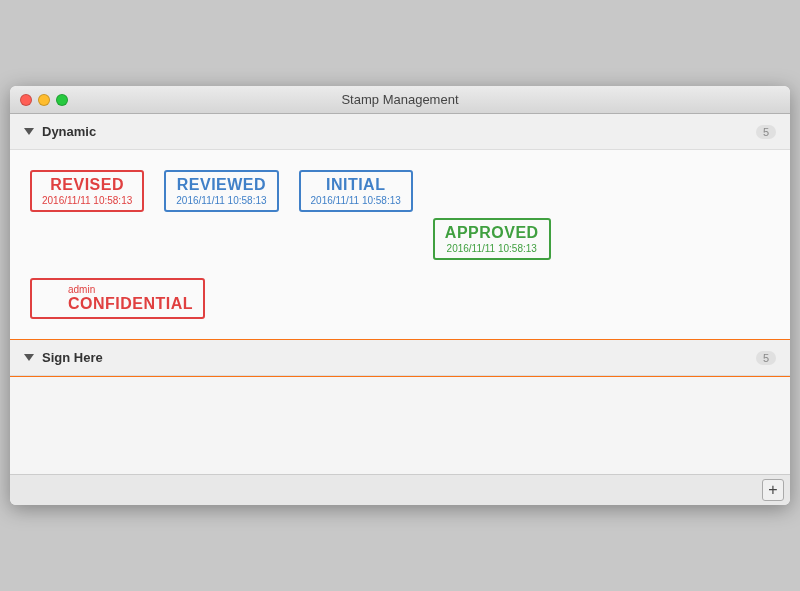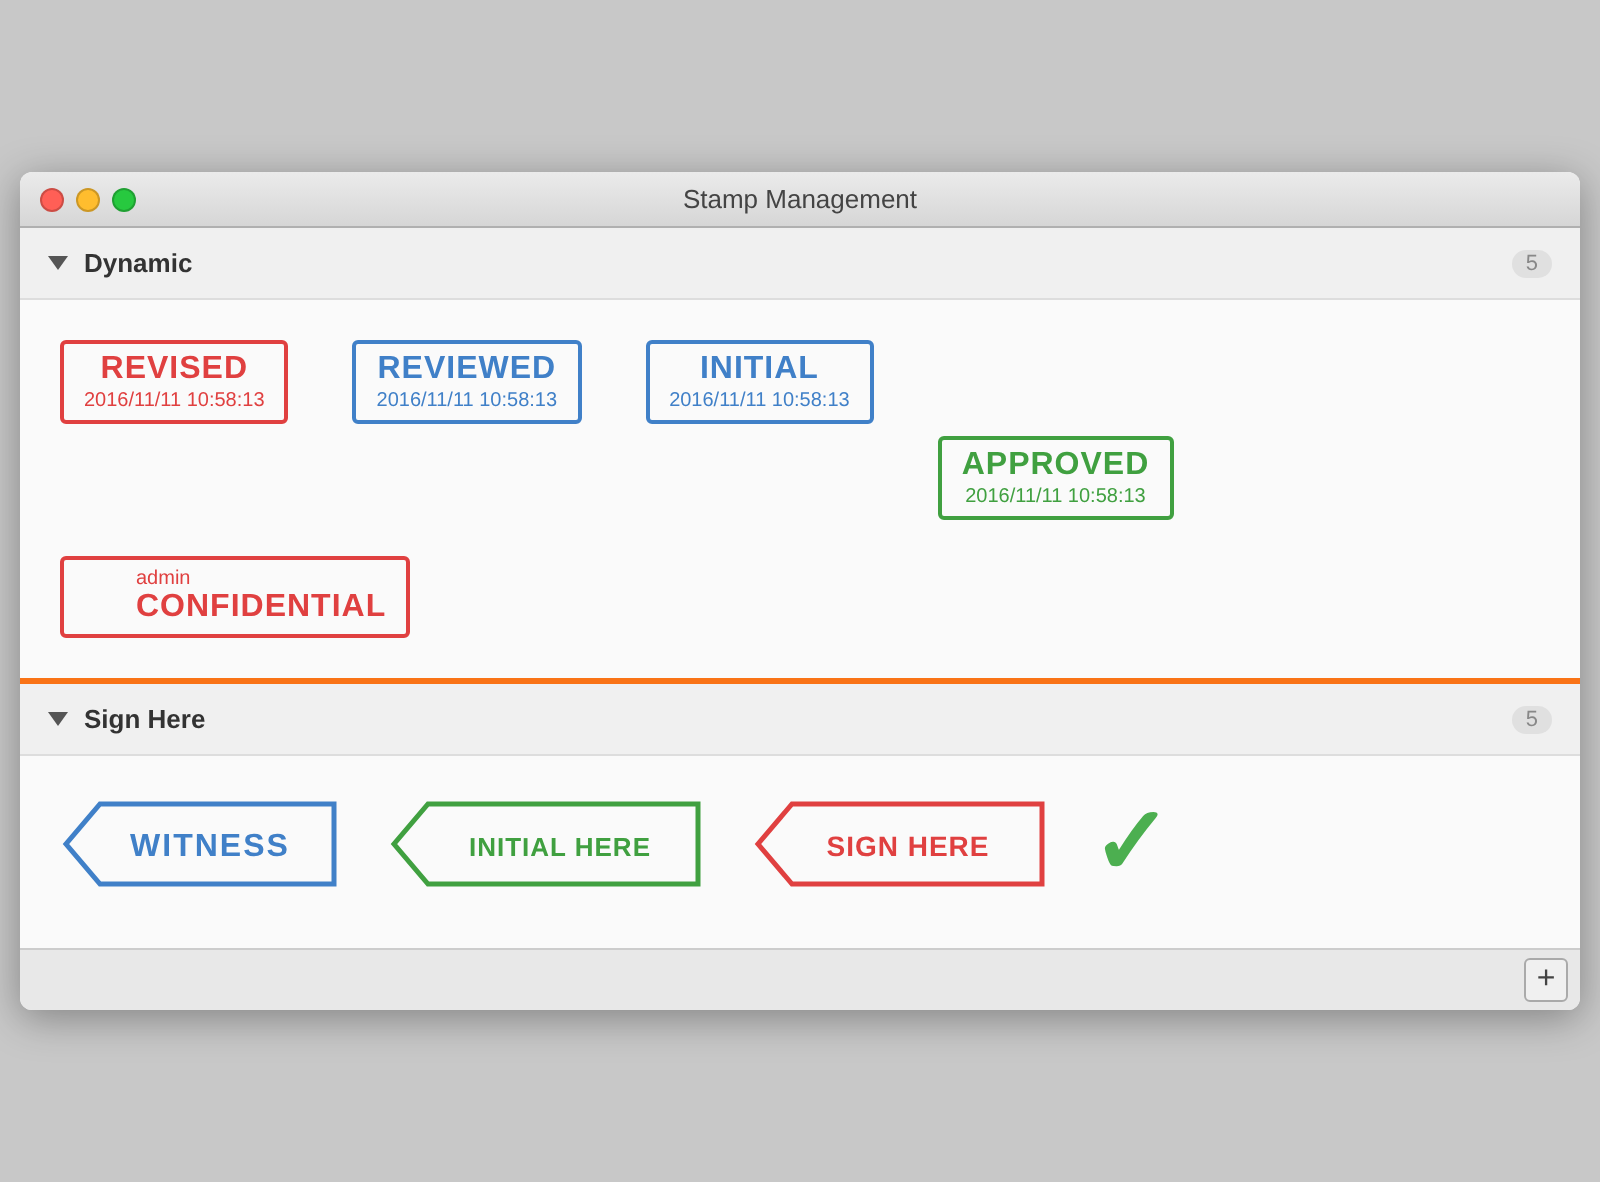--- a/index.html
+++ b/index.html
@@ -80,21 +80,21 @@
     }
     .main-scroll::-webkit-scrollbar-track {
       background: #e0e0e0;
     }
     .main-scroll::-webkit-scrollbar-thumb {
       background: #b0b0b0;
       border-radius: 4px;
     }
 
     .section {
-      border-bottom: 3px solid #f97316;
+      border-bottom: 1px solid #f97316;
       background: #fafafa;
     }
 
     .section-header {
       display: flex;
       align-items: center;
       padding: 10px 14px;
       gap: 8px;
       background: #f0f0f0;
       border-bottom: 1px solid #ddd;
@@ -126,21 +126,21 @@
     }
 
     .section-body {
       padding: 20px 20px 20px 20px;
     }
 
     
     .stamps-row {
       display: flex;
       flex-wrap: wrap;
-      gap: 32px;
+      gap: 20px;
       align-items: flex-start;
     }
 
     
     .stamp {
       display: inline-flex;
       flex-direction: column;
       align-items: center;
       border: 2px solid;
       border-radius: 3px;
@@ -296,47 +296,20 @@
           </div>
         </div>
       </div>
 
       <div class="section">
         <div class="section-header">
           <span class="triangle-down"></span>
           <span class="section-title">Sign Here</span>
           <span class="section-count">5</span>
         </div>
-        <div class="section-body">
-          <div class="sign-here-group">
-
-            <svg width="140" height="46" viewBox="0 0 140 46" style="cursor:pointer;">
-              <polygon points="20,3 137,3 137,43 20,43 3,23" fill="none" stroke="#4080c8" stroke-width="2.5"></polygon>
-              <text x="75" y="29" text-anchor="middle" font-family="-apple-system,Helvetica Neue,Arial,sans-serif" font-size="16" font-weight="700" fill="#4080c8" letter-spacing="1">WITNESS</text>
-            </svg>
-
-            <svg width="160" height="46" viewBox="0 0 160 46" style="cursor:pointer;">
-              <polygon points="22,3 157,3 157,43 22,43 5,23" fill="none" stroke="#40a040" stroke-width="2.5"></polygon>
-              <text x="88" y="29" text-anchor="middle" font-family="-apple-system,Helvetica Neue,Arial,sans-serif" font-size="13" font-weight="700" fill="#40a040" letter-spacing="0.5">INITIAL HERE</text>
-            </svg>
-
-            <svg width="150" height="46" viewBox="0 0 150 46" style="cursor:pointer;">
-              <polygon points="22,3 147,3 147,43 22,43 5,23" fill="none" stroke="#e04040" stroke-width="2.5"></polygon>
-              <text x="80" y="29" text-anchor="middle" font-family="-apple-system,Helvetica Neue,Arial,sans-serif" font-size="14" font-weight="700" fill="#e04040" letter-spacing="0.5">SIGN HERE</text>
-            </svg>
-
-            <span class="checkmark-green" style="color:#4caf50;font-size:48px;font-weight:900;cursor:pointer;">✓</span>
-
-          </div>
-
-          <div class="sign-second-row">
-            
-            <span class="cross-red" style="color:#e05050;font-size:48px;font-weight:900;cursor:pointer;display:inline-block;">✗</span>
-          </div>
-        </div>
       </div>
 
     </div>
   </div>
 
   <div class="bottom-bar">
     <div class="add-btn">+</div>
   </div>
 </div>
 

